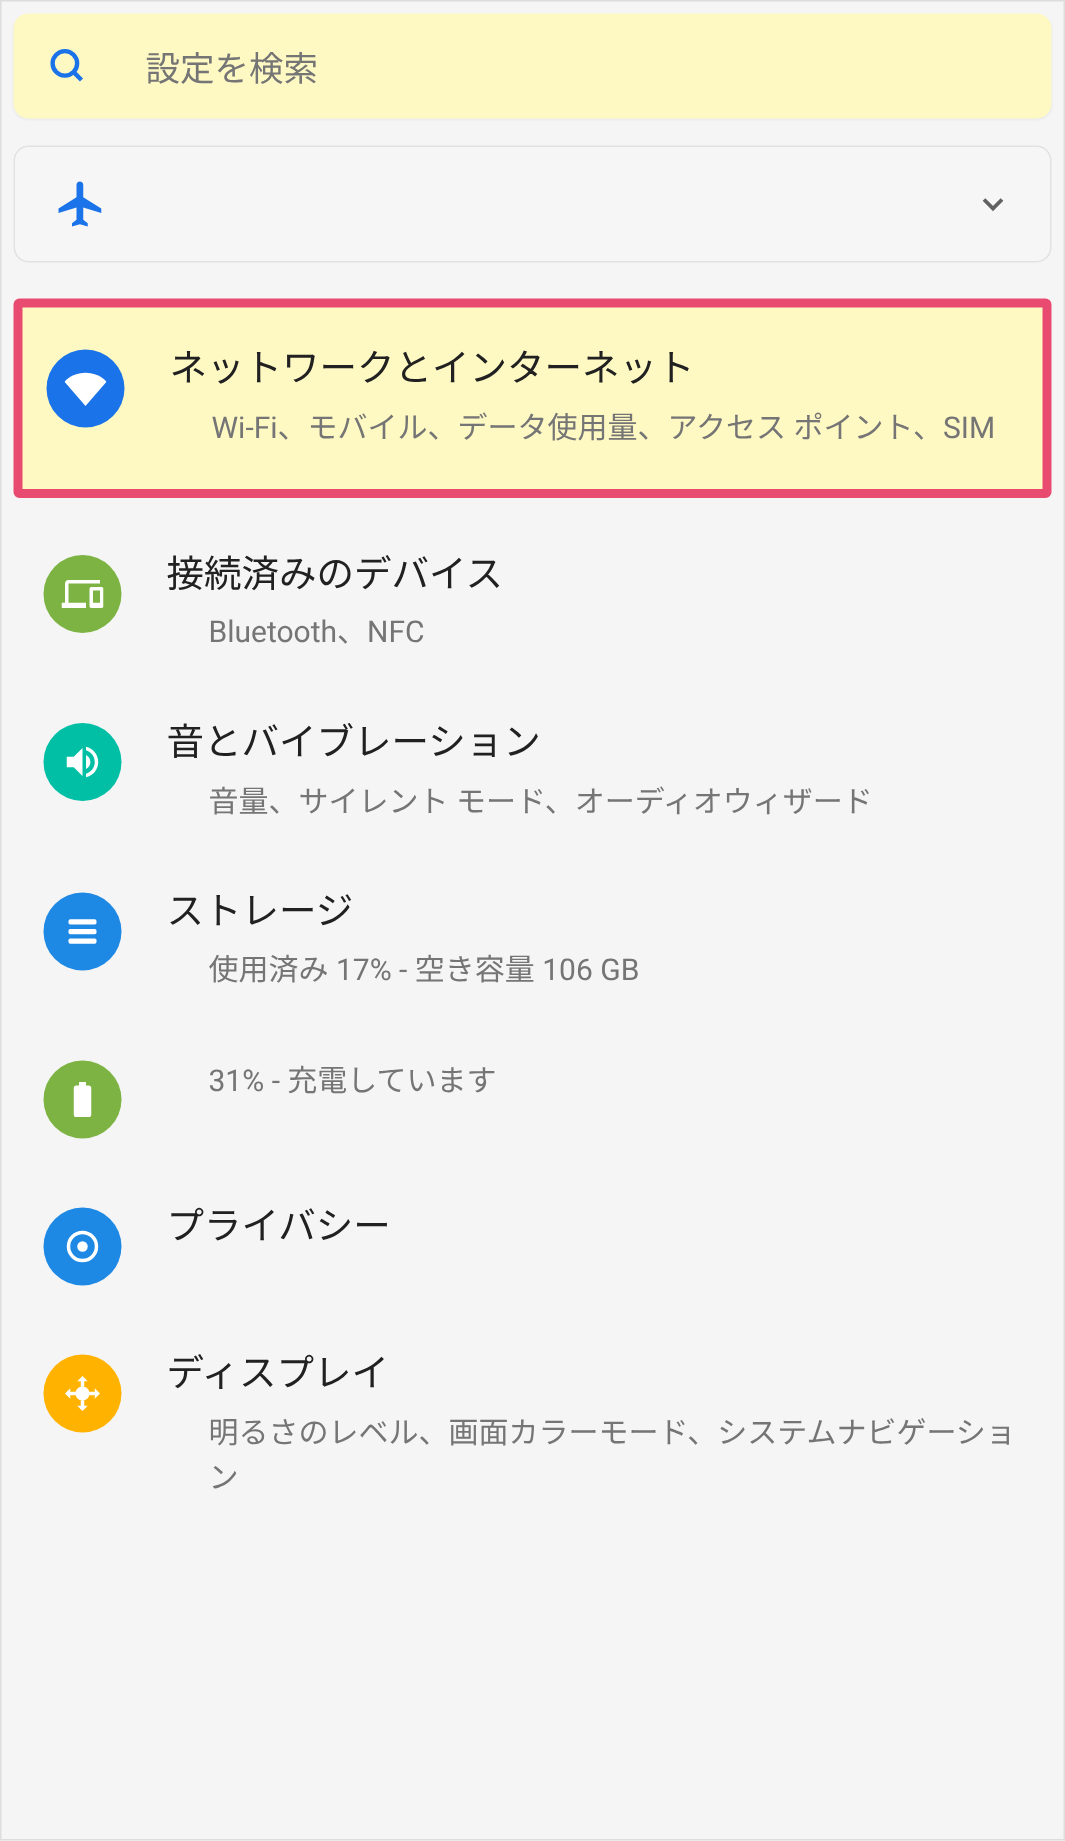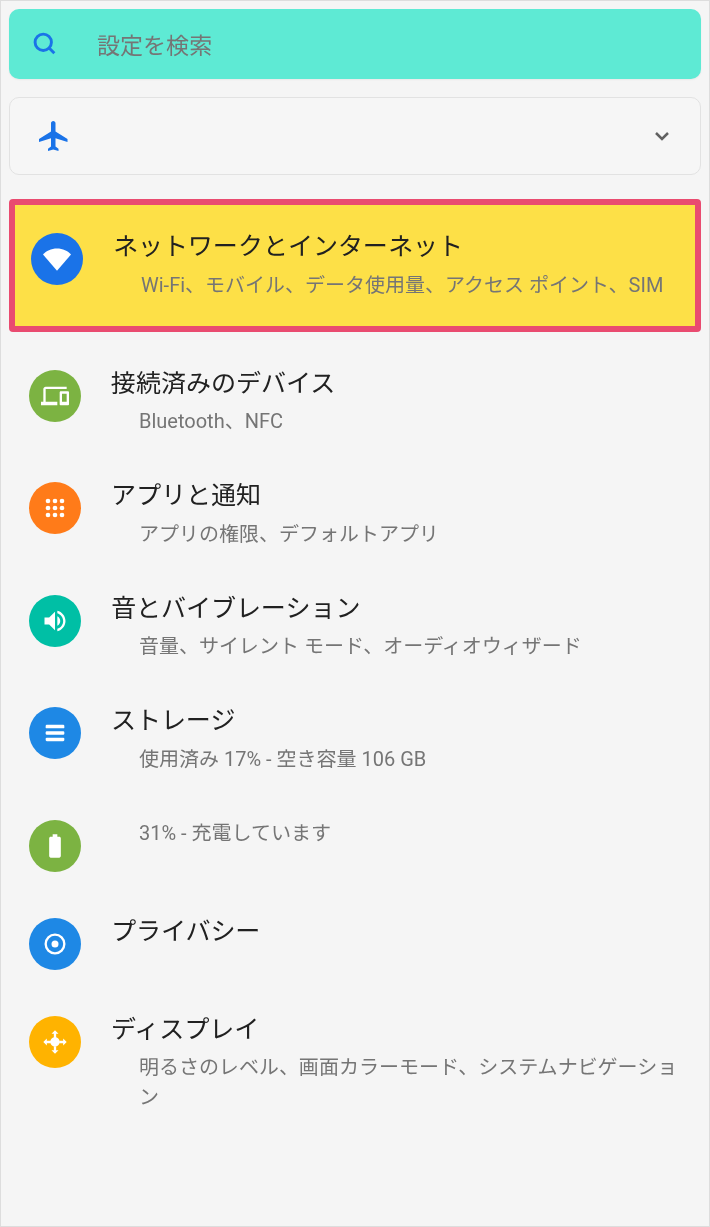--- a/index.html
+++ b/index.html
@@ -9,21 +9,21 @@
     }
     body {
       font-family: -apple-system, BlinkMacSystemFont, "Segoe UI", Roboto, "Noto Sans JP", sans-serif;
       background: #f5f5f5;
       width: 710px;
       height: 1227px;
       padding: 8px;
       border: 1px solid #ddd;
     }
     .search-bar {
-      background: #5eead4;
+      background: #fef9c3;
       border-radius: 10px;
       padding: 18px 22px;
       display: flex;
       align-items: center;
       margin-bottom: 18px;
       box-shadow: 0 1px 2px rgba(0,0,0,0.05);
     }
     .search-icon {
       width: 28px;
       height: 28px;
@@ -56,21 +56,21 @@
     }
     .setting-item {
       display: flex;
       align-items: flex-start;
       padding: 22px 16px;
       position: relative;
     }
     .setting-item.highlighted {
       border: 6px solid #e94b70;
       border-radius: 4px;
-      background: #fde047;
+      background: #fef9c3;
       margin: 0 -4px 14px -4px;
       padding: 26px 16px;
     }
     .item-icon {
       width: 52px;
       height: 52px;
       border-radius: 50%;
       display: flex;
       align-items: center;
       justify-content: center;
@@ -152,39 +152,20 @@
       <svg viewBox="0 0 24 24">
           <path d="M4 6h18V4H4c-1.1 0-2 .9-2 2v11H0v3h14v-3H4V6zm19 2h-6c-.55 0-1 .45-1 1v10c0 .55.45 1 1 1h6c.55 0 1-.45 1-1V9c0-.55-.45-1-1-1zm-1 9h-4v-7h4v7z"></path>
         </svg>
     </div>
     <div class="item-text">
       <div class="item-title">接続済みのデバイス</div>
       <div class="item-subtitle">Bluetooth、NFC</div>
     </div>
   </div>
 
-  <div class="setting-item">
-    <div class="item-icon icon-apps">
-      <svg viewBox="0 0 24 24">
-          <circle cx="6" cy="6" r="2"></circle>
-          <circle cx="12" cy="6" r="2"></circle>
-          <circle cx="18" cy="6" r="2"></circle>
-          <circle cx="6" cy="12" r="2"></circle>
-          <circle cx="12" cy="12" r="2"></circle>
-          <circle cx="18" cy="12" r="2"></circle>
-          <circle cx="6" cy="18" r="2"></circle>
-          <circle cx="12" cy="18" r="2"></circle>
-          <circle cx="18" cy="18" r="2"></circle>
-        </svg>
-    </div>
-    <div class="item-text">
-      <div class="item-title">アプリと通知</div>
-      <div class="item-subtitle">アプリの権限、デフォルトアプリ</div>
-    </div>
-  </div>
 
   <div class="setting-item">
     <div class="item-icon icon-sound">
       <svg viewBox="0 0 24 24">
           <path d="M3 9v6h4l5 5V4L7 9H3zm13.5 3c0-1.77-1.02-3.29-2.5-4.03v8.05c1.48-.73 2.5-2.25 2.5-4.02zM14 3.23v2.06c2.89.86 5 3.54 5 6.71s-2.11 5.85-5 6.71v2.06c4.01-.91 7-4.49 7-8.77s-2.99-7.86-7-8.77z"></path>
         </svg>
     </div>
     <div class="item-text">
       <div class="item-title">音とバイブレーション</div>
       <div class="item-subtitle">音量、サイレント モード、オーディオウィザード</div>

